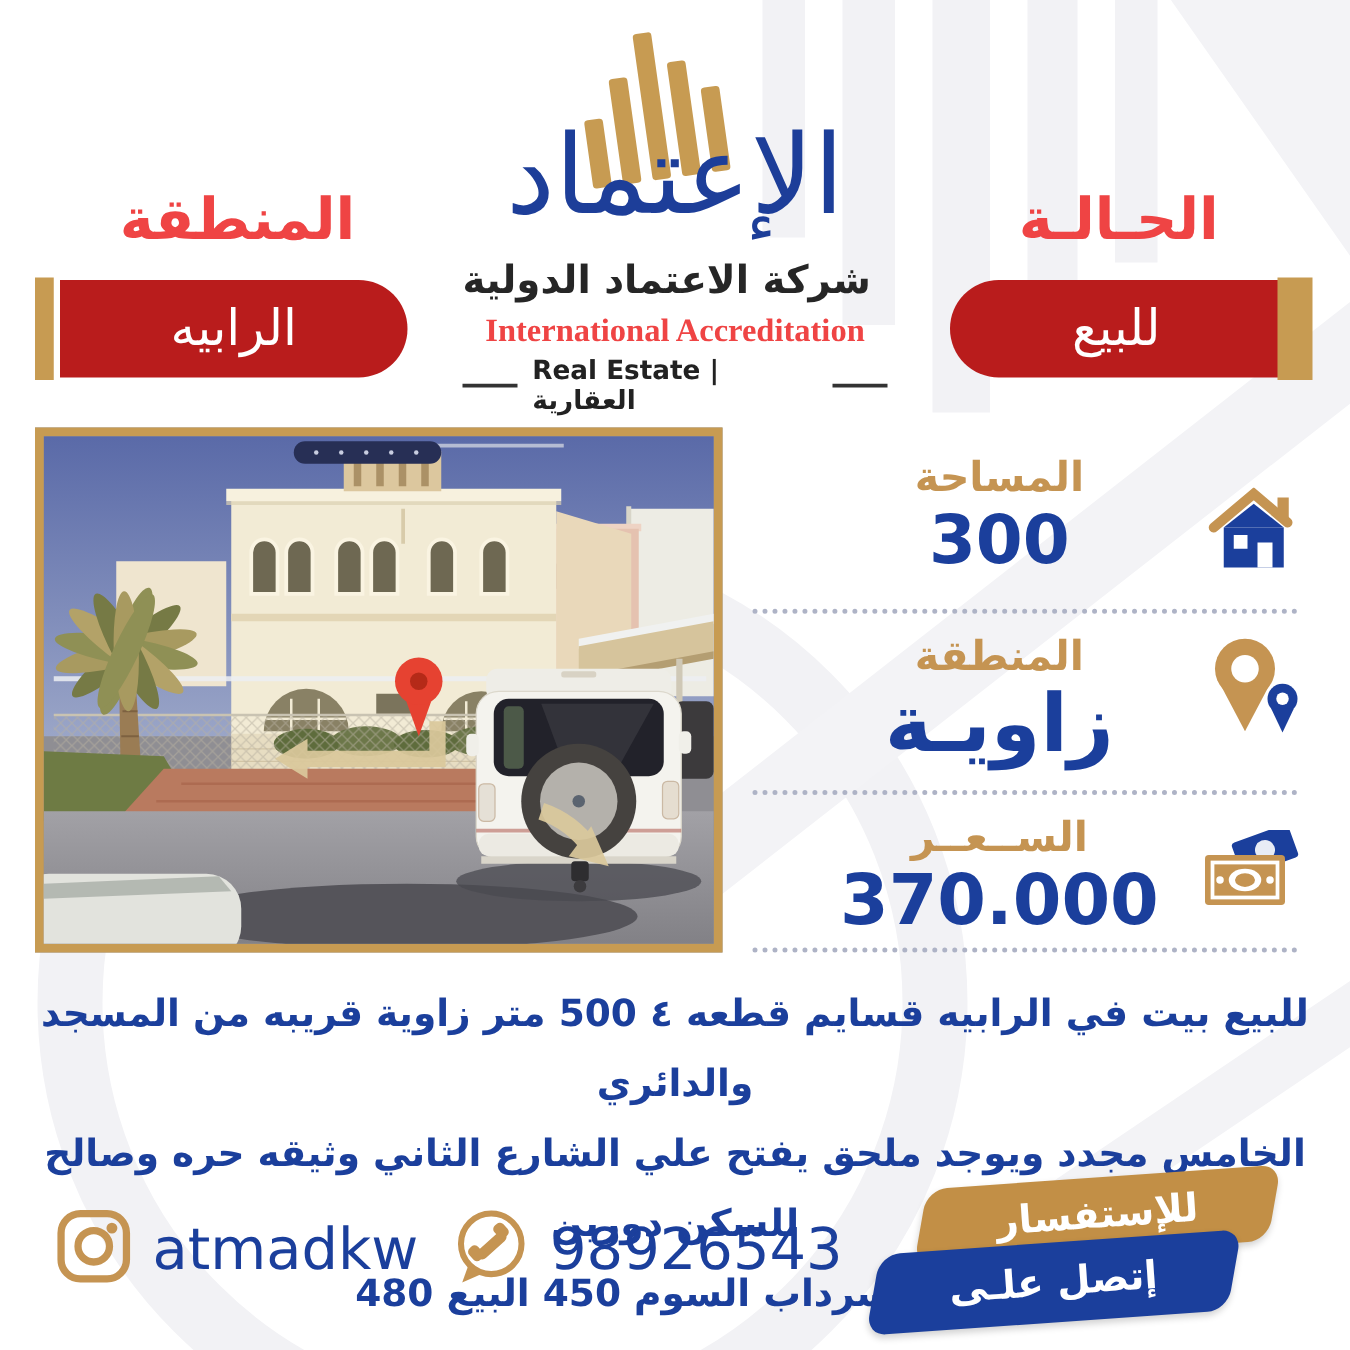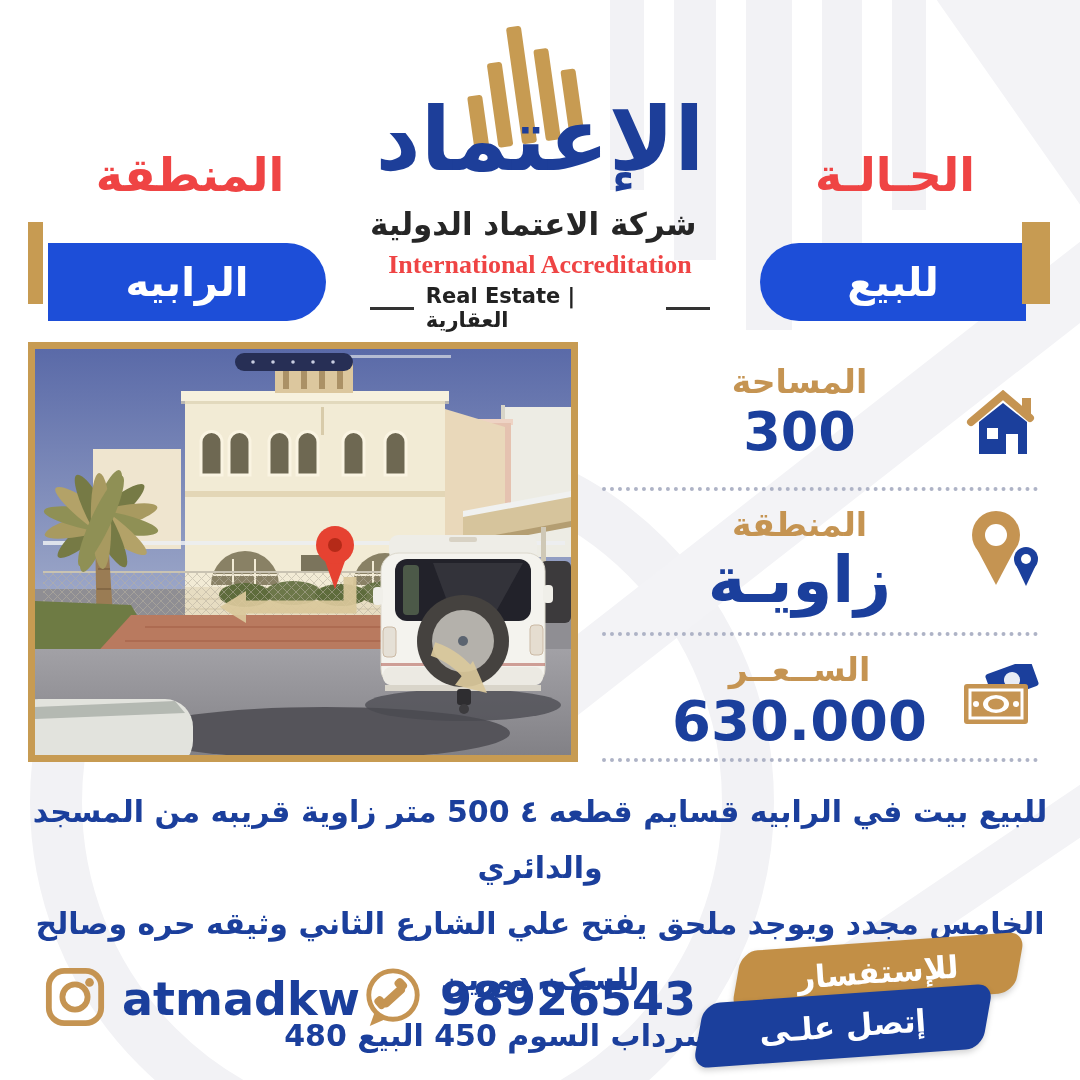--- a/index.html
+++ b/index.html
@@ -11,30 +11,30 @@
   .wm{position:absolute;z-index:0;}
   .wm-bar{background:#f2f2f5;}
   .wm-circle{border:52px solid #f2f2f5;border-radius:50%;background:transparent;}
   .wm-swoosh{background:#f3f3f6;border-radius:48px;}
   
   .block-title{
     position:absolute;z-index:2;color:#ef4444;font-weight:bold;font-size:46px;
     text-align:center;line-height:1.1;
   }
   .pill{
-    position:absolute;z-index:2;background:#1d4ed8;color:#ffffff;font-weight:bold;
-    font-size:40px;display:flex;align-items:center;justify-content:center;margin-top:19px;
+    position:absolute;z-index:2;background:#b91c1c;color:#ffffff;font-weight:normal;
+    font-size:40px;display:flex;align-items:center;justify-content:center;
   }
   .goldbar{position:absolute;z-index:3;background:#c79b52;}
   
   .logo{position:absolute;left:370px;top:8px;width:340px;height:312px;z-index:2;}
   .logo-bars{position:absolute;left:96px;top:18px;display:flex;align-items:flex-end;gap:9px;transform:rotate(-8deg);}
   .logo-bars div{width:15px;background:#c79b52;border-radius:3px;}
   .logo-word{position:absolute;top:62px;left:0;width:100%;text-align:center;
-    font-size:88px;line-height:1.6;color:#1d3e99;font-weight:bold;}
+    font-size:88px;line-height:1.6;color:#1d3e99;font-weight:normal;}
   .logo-company{position:absolute;top:198px;left:0;width:100%;
     font-size:31px;font-weight:bold;color:#262626;}
   .logo-en{position:absolute;top:242px;left:0;width:100%;text-align:center;
     font-size:26px;font-weight:bold;color:#ef4444;font-family:"Liberation Serif",serif;}
   .logo-tagline{position:absolute;top:276px;left:0;width:100%;display:flex;
     align-items:center;justify-content:flex-start;gap:12px;font-size:21px;color:#222;font-weight:bold;}
   .logo-dash{width:46px;height:3px;background:#333;}
   
   .photo-frame{
     position:absolute;left:28px;top:342px;width:550px;height:420px;z-index:2;
@@ -48,21 +48,21 @@
   .info-value{color:#1b3f9c;font-weight:bold;font-size:54px;line-height:1.15;}
   .info-icon{position:absolute;right:40px;}
   .divider{position:absolute;left:602px;width:436px;border-top:4px dotted #aeb3c6;z-index:2;}
   
   .description{
     position:absolute;left:30px;top:784px;width:1020px;z-index:2;text-align:center;
     color:#1b3f9c;font-weight:bold;font-size:30px;line-height:56px;
   }
   
   .social{position:absolute;top:966px;display:flex;align-items:center;gap:16px;z-index:2;}
-  .social-text{color:#1b3f9c;font-weight:bold;font-size:46px;}
+  .social-text{color:#1b3f9c;font-weight:normal;font-size:46px;}
   .skew-pill{
     position:absolute;height:60px;border-radius:16px;display:flex;align-items:center;
     justify-content:center;color:#fff;font-weight:bold;font-size:31px;
     transform:rotate(-4deg) skewX(-14deg);box-shadow:0 3px 6px rgba(0,0,0,.18);
   }
   .skew-pill span{transform:skewX(14deg);display:block;}
   .inquiry-pill{left:736px;top:942px;width:284px;background:#c28f46;z-index:2;}
   .call-pill{left:698px;top:994px;width:290px;height:64px;background:#1b3f9c;z-index:3;}
 </style>
 </head>
@@ -310,21 +310,21 @@
         <rect x="2" y="20" width="64" height="40" rx="3" fill="#c59452"></rect>
         <rect x="8" y="26" width="52" height="28" fill="none" stroke="#ffffff" stroke-width="3"></rect>
         <ellipse cx="34" cy="40" rx="13" ry="9" fill="#ffffff"></ellipse>
         <ellipse cx="34" cy="40" rx="8" ry="5.5" fill="#c59452"></ellipse>
         <circle cx="14" cy="40" r="3" fill="#ffffff"></circle>
         <circle cx="54" cy="40" r="3" fill="#ffffff"></circle>
       </svg>
     </div>
     <div class="info-texts">
       <div class="info-label">الســعــر</div>
-      <div class="info-value" style="font-size:56px;">630.000</div>
+      <div class="info-value" style="font-size:56px;">370.000</div>
     </div>
   </div>
   <div class="divider" style="top:758px;"></div>
 
   <div class="description" dir="rtl">
     <div>للبيع بيت في الرابيه قسايم قطعه ٤ 500 متر زاوية قريبه من المسجد والدائري</div>
     <div>الخامس مجدد ويوجد ملحق يفتح علي الشارع الثاني وثيقه حره وصالح للسكن دورين</div>
     <div>ونص سرداب السوم 450  البيع 480</div>
   </div>
 

